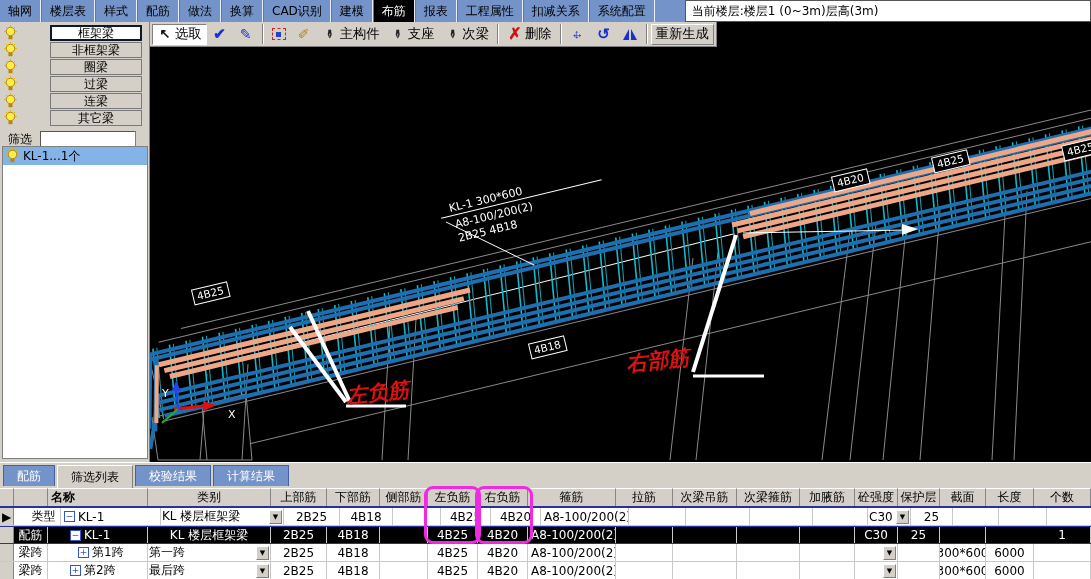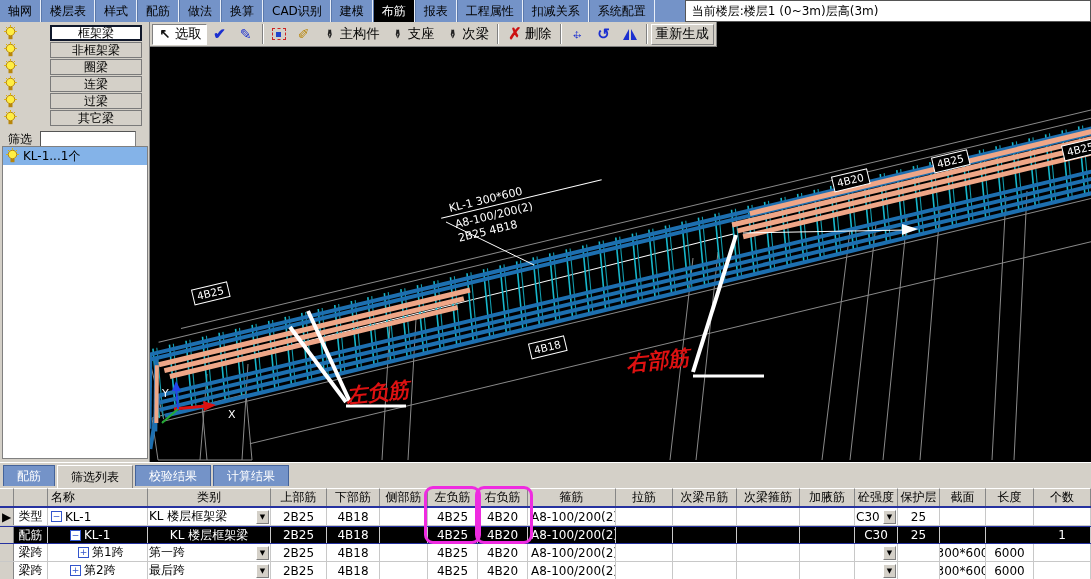--- a/index.html
+++ b/index.html
@@ -173,35 +173,35 @@
               <circle cx="7.5" cy="6.5" r="4.2" fill="#ffee44" stroke="#b8860b"></circle>
               <rect x="5.5" y="11" width="4" height="3.2" fill="#b8860b"></rect>
               <g stroke="#e0b000">
                 <line x1="7.5" y1="0" x2="7.5" y2="1.8"></line>
                 <line x1="1.2" y1="6.5" x2="3" y2="6.5"></line>
                 <line x1="12" y1="6.5" x2="13.8" y2="6.5"></line>
                 <line x1="3" y1="2" x2="4.3" y2="3.3"></line>
                 <line x1="12" y1="2" x2="10.7" y2="3.3"></line>
               </g>
             </svg>
-            <span class="tree-label">连梁</span>
+            <span class="tree-label">过梁</span>
           </div>
           <div class="tree-item">
             <svg class="bulb" viewBox="0 0 15 16">
               <circle cx="7.5" cy="6.5" r="4.2" fill="#ffee44" stroke="#b8860b"></circle>
               <rect x="5.5" y="11" width="4" height="3.2" fill="#b8860b"></rect>
               <g stroke="#e0b000">
                 <line x1="7.5" y1="0" x2="7.5" y2="1.8"></line>
                 <line x1="1.2" y1="6.5" x2="3" y2="6.5"></line>
                 <line x1="12" y1="6.5" x2="13.8" y2="6.5"></line>
                 <line x1="3" y1="2" x2="4.3" y2="3.3"></line>
                 <line x1="12" y1="2" x2="10.7" y2="3.3"></line>
               </g>
             </svg>
-            <span class="tree-label">过梁</span>
+            <span class="tree-label">连梁</span>
           </div>
           <div class="tree-item">
             <svg class="bulb" viewBox="0 0 15 16">
               <circle cx="7.5" cy="6.5" r="4.2" fill="#ffee44" stroke="#b8860b"></circle>
               <rect x="5.5" y="11" width="4" height="3.2" fill="#b8860b"></rect>
               <g stroke="#e0b000">
                 <line x1="7.5" y1="0" x2="7.5" y2="1.8"></line>
                 <line x1="1.2" y1="6.5" x2="3" y2="6.5"></line>
                 <line x1="12" y1="6.5" x2="13.8" y2="6.5"></line>
                 <line x1="3" y1="2" x2="4.3" y2="3.3"></line>
@@ -517,21 +517,21 @@
         <div class="tab">计算结果</div>
       </div>
     <div id="grid">
         <div class="grow header">
           <div class="cell selcol" style="width: 14px;">
             <span></span>
           </div>
           <div class="cell" style="width: 34px;">
             <span></span>
           </div>
-          <div class="cell left" style="width: 100px;">
+          <div class="cell left" style="width: 100px; font-weight: bold;">
             <span>名称</span>
           </div>
           <div class="cell" style="width: 123px;">
             <span>类别</span>
           </div>
           <div class="cell" style="width: 56px;">
             <span>上部筋</span>
           </div>
           <div class="cell" style="width: 53px;">
             <span>下部筋</span>
@@ -573,21 +573,21 @@
             <span>长度</span>
           </div>
           <div class="cell" style="width: 57px;">
             <span>个数</span>
           </div>
         </div>
         <div class="grow">
           <div class="cell selcol" style="width: 14px;">
             <span>▶</span>
           </div>
-          <div class="cell" style="width: 34px;">
+          <div class="cell" style="width: 34px; margin-left: 13px;">
             <span>类型</span>
           </div>
           <div class="cell left" style="width: 100px; padding-left: 3px;">
             <span class="treebox">−</span>
             <span>KL-1</span>
           </div>
           <div class="cell" style="width: 123px;">
             <span>KL  楼层框架梁</span>
             <span class="ddbtn">▼</span>
           </div>

